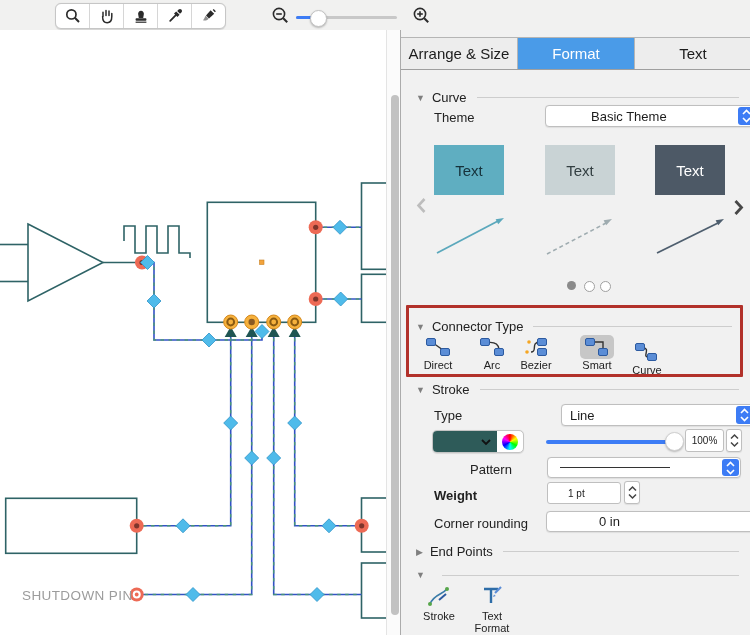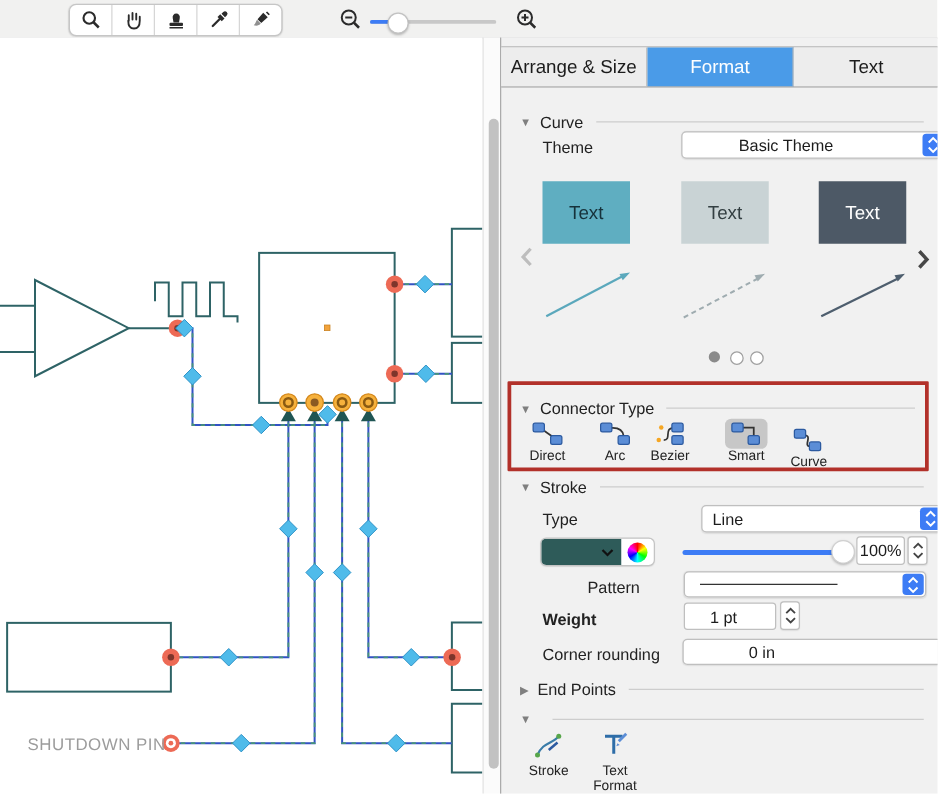--- a/index.html
+++ b/index.html
@@ -43,21 +43,21 @@
   .connopt{position:absolute;width:60px;text-align:center;font-size:11px;color:#222;}
   .connicon{width:34px;height:24px;margin:0 auto;display:flex;align-items:center;justify-content:center;border-radius:5px;}
   .connicon.sel{background:#c7c7c7;}
   .connlabel{margin-top:0;}
   .redbox{position:absolute;left:5px;top:275px;width:331px;height:66px;border:3px solid #b2312a;border-radius:1px;}
   .swatch{position:absolute;left:31px;top:400px;width:90px;height:21px;border:1px solid #c4c4c4;border-radius:5px;
           background:#fff;display:flex;overflow:hidden;box-shadow:0 .5px 1px rgba(0,0,0,.1);}
   .swatch .color{width:64px;background:#2e5b59;display:flex;align-items:center;justify-content:flex-end;}
   .wheel{width:16px;height:16px;border-radius:50%;margin:auto;
          background:conic-gradient(#f00,#ff0,#0f0,#0ff,#00f,#f0f,#f00);}
-  .valuebox{position:absolute;background:#fff;border:1px solid #bfbfbf;border-radius:3px;font-size:13px;
+  .valuebox{position:absolute;background:#fff;border:1px solid #bfbfbf;border-radius:3px;font-size:10px;
             display:flex;align-items:center;}
   .msa-item{position:absolute;text-align:center;font-size:11px;color:#222;}
 </style>
 </head>
 <body>
 
 <div class="abs toolbar">
   <div class="abs segctl">
     <div class="seg">
       <svg width="18" height="18" viewBox="0 0 18 18">

